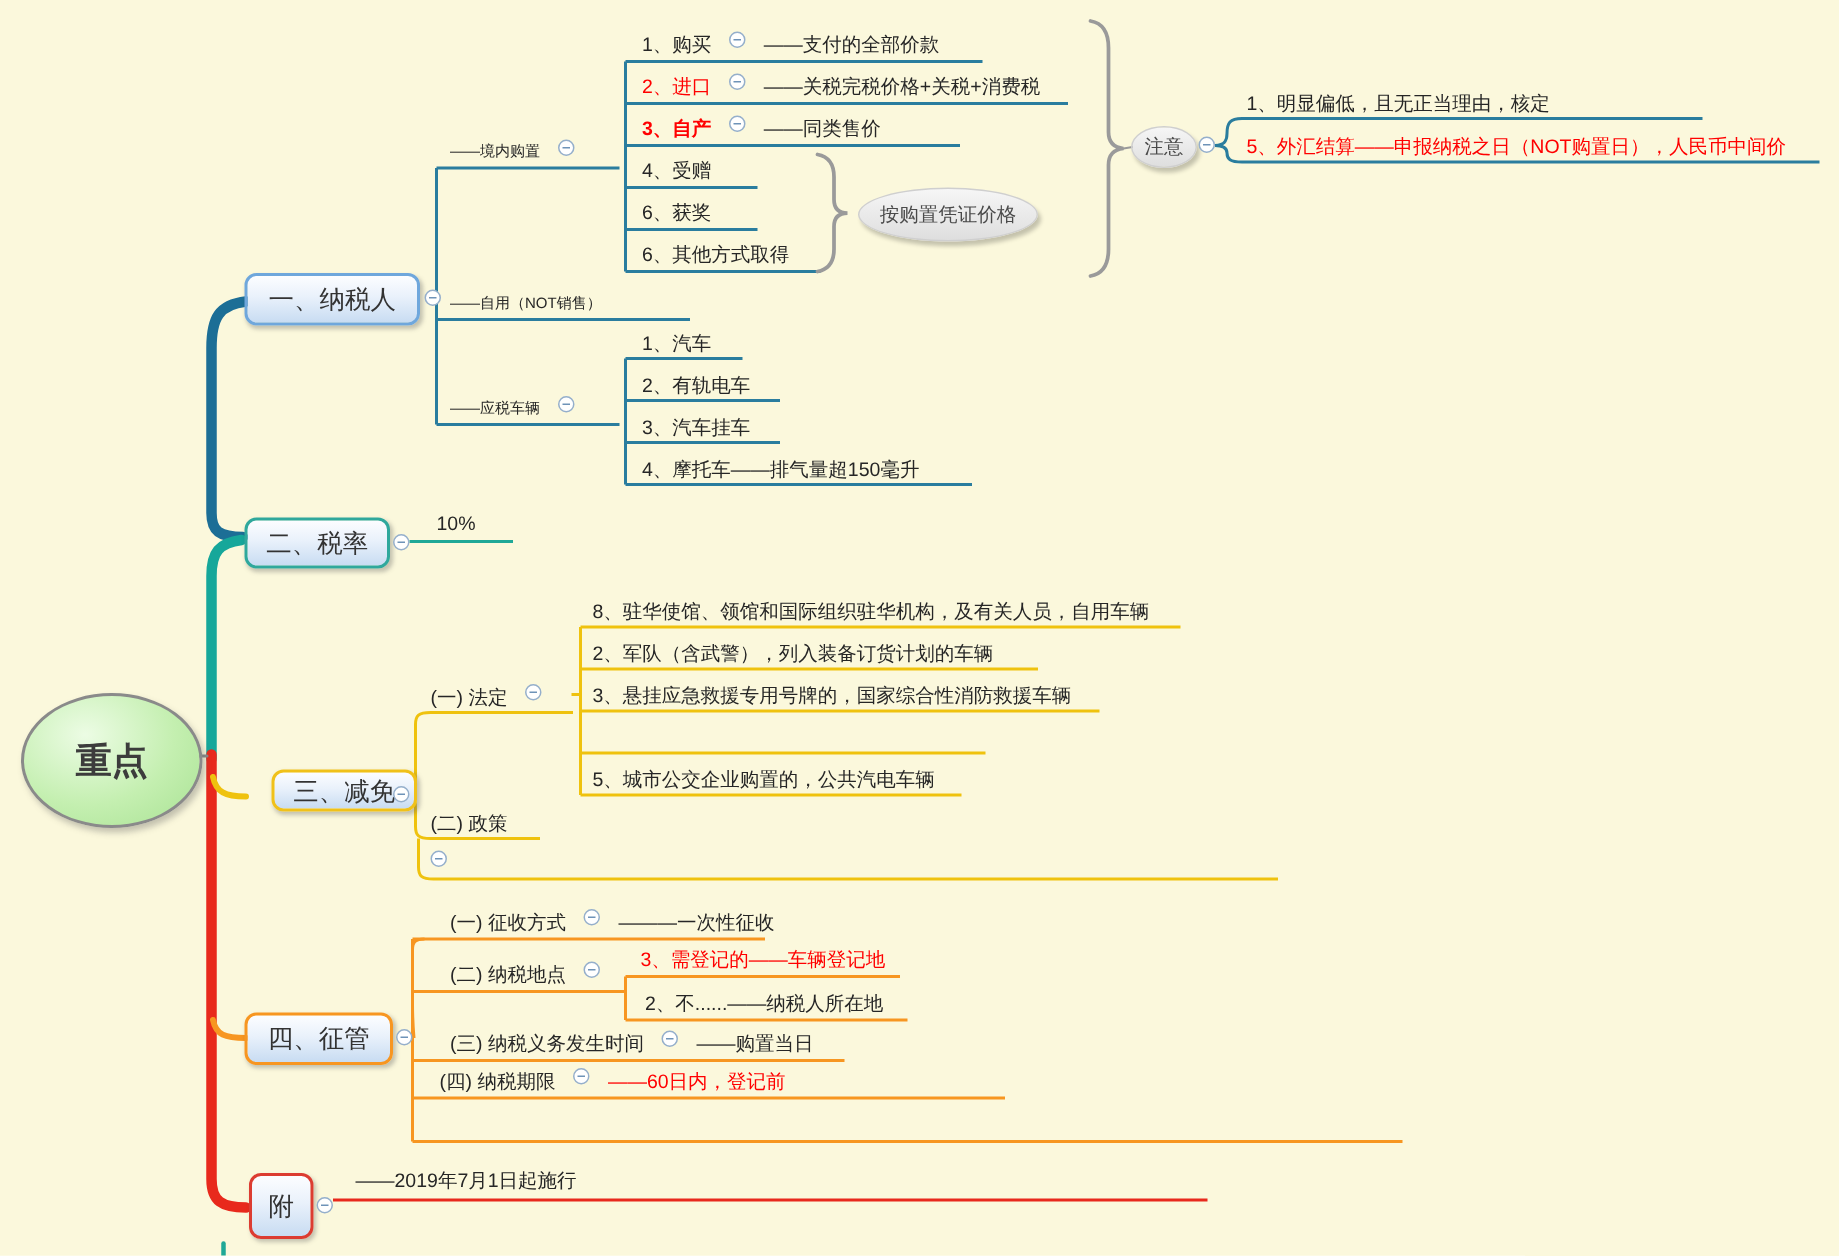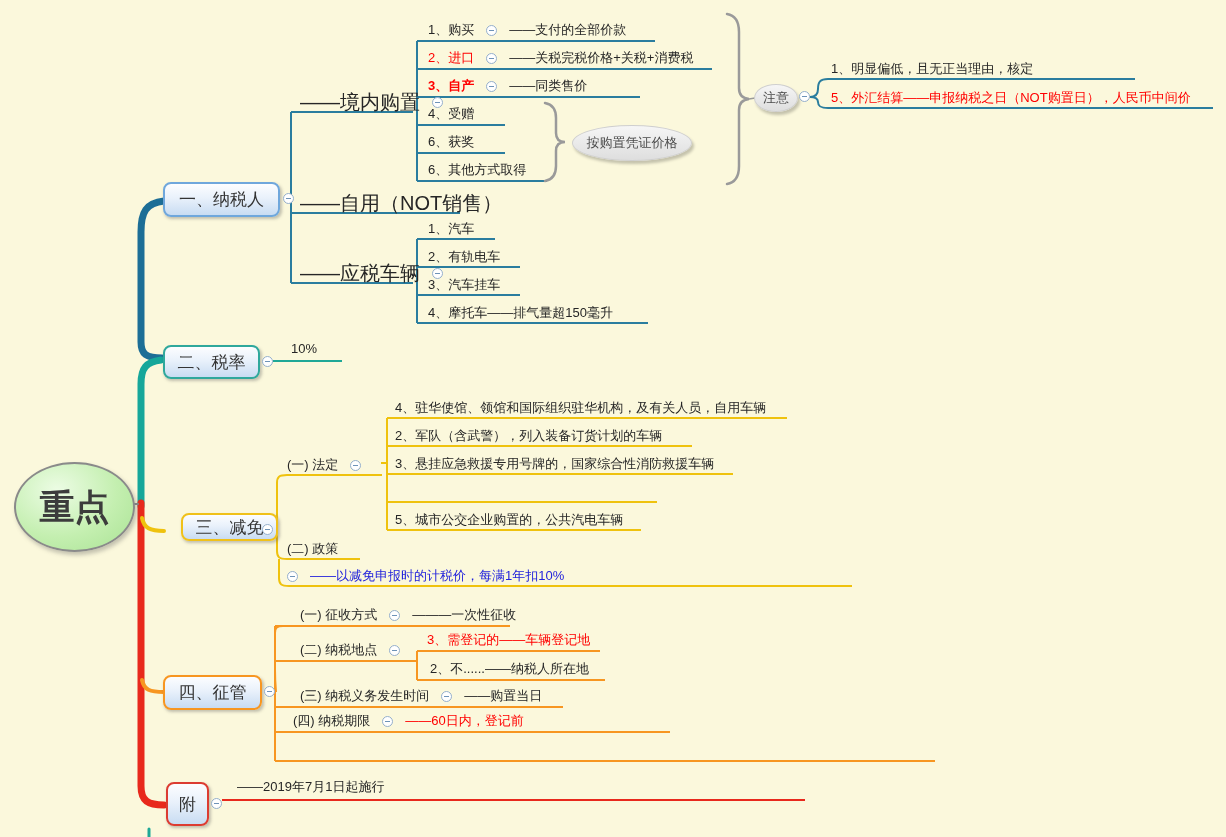--- a/index.html
+++ b/index.html
@@ -10,29 +10,29 @@
   .box{position:absolute;display:flex;align-items:center;justify-content:center;
     border-radius:8px;border:2px solid #6FA7DC;box-sizing:border-box;
     background:linear-gradient(180deg,#fcfdff 0%,#e9f1fb 45%,#c8dcf2 100%);
     font-size:17px;color:#333;box-shadow:1.5px 2px 3px rgba(90,90,90,.35);white-space:nowrap}
   .b-teal{border-color:#2FA89C}.b-yellow{border-color:#F0C11A}
   .b-orange{border-color:#F79621}.b-red{border-color:#DC3C31}
 
   .root{position:absolute;left:14px;top:462px;width:117px;height:86px;border-radius:50%;
     border:2px solid #8a8a8a;display:flex;align-items:center;justify-content:center;
     background:radial-gradient(ellipse at 35% 30%,#ecfce4 0%,#c4efb0 55%,#a9e294 100%);
-    font-size:35px;font-weight:bold;color:#3c3c3c;box-shadow:2px 3px 4px rgba(90,90,90,.35)}
+    font-size:24px;font-weight:bold;color:#3c3c3c;box-shadow:2px 3px 4px rgba(90,90,90,.35)}
 
   .callout{position:absolute;border-radius:50%;display:flex;align-items:center;justify-content:center;
     background:linear-gradient(180deg,#f6f6f6,#dedede);border:1px solid #cfcfcf;
     font-size:13px;color:#4a4a4a;box-shadow:2px 3px 3px rgba(0,0,0,.22);white-space:nowrap}
 
   .leaf{position:absolute;font-size:13px;height:18px;line-height:18px;white-space:nowrap}
-  .row{display:flex;align-items:center;gap:12px}
-  .f14{font-size:20px}
+  .row{display:flex;gap:12px}
+  .f14{font-size:10px}
   .red{color:#FF0000}.blue{color:#2323DC}.bold{font-weight:bold}
 
   .minus{position:absolute;width:11px;height:11px;background:#fff;border:1px solid #95AFCB;
     border-radius:50%;box-sizing:border-box}
   .minus::before{content:"";position:absolute;left:2px;right:2px;top:4px;border-top:1px solid #6E93B8}
   .minus.inline{position:relative;flex:none;display:inline-block}
 </style>
 </head>
 <body>
 
@@ -169,29 +169,28 @@
   <div class="leaf" style="left:428px;top:248px">2、有轨电车</div>
   <div class="leaf" style="left:428px;top:276px">3、汽车挂车</div>
   <div class="leaf" style="left:428px;top:304px">4、摩托车——排气量超150毫升</div>
 
   <div class="leaf" style="left:291px;top:340px">10%</div>
 
   <div class="leaf row" style="left:287px;top:456px">
     <span>(一) 法定</span>
     <span class="minus inline"></span>
   </div>
-  <div class="leaf" style="left:395px;top:399px">4、驻华使馆、领馆和国际组织驻华机构，及有关人员，自用车辆</div>
+  <div class="leaf" style="left:395px;top:399px">8、驻华使馆、领馆和国际组织驻华机构，及有关人员，自用车辆</div>
   <div class="leaf" style="left:395px;top:427px">2、军队（含武警），列入装备订货计划的车辆</div>
   <div class="leaf" style="left:395px;top:455px">3、悬挂应急救援专用号牌的，国家综合性消防救援车辆</div>
   <div class="leaf" style="left:395px;top:511px">5、城市公交企业购置的，公共汽电车辆</div>
 
   <div class="leaf" style="left:287px;top:540px">(二) 政策</div>
   <div class="leaf row" style="left:287px;top:567px">
     <span class="minus inline"></span>
-    <span class="blue">——以减免申报时的计税价，每满1年扣10%</span>
   </div>
 
   <div class="leaf row" style="left:300px;top:606px">
     <span>(一) 征收方式</span>
     <span class="minus inline"></span>
     <span>———一次性征收</span>
   </div>
   <div class="leaf row" style="left:300px;top:641px">
     <span>(二) 纳税地点</span>
     <span class="minus inline"></span>

